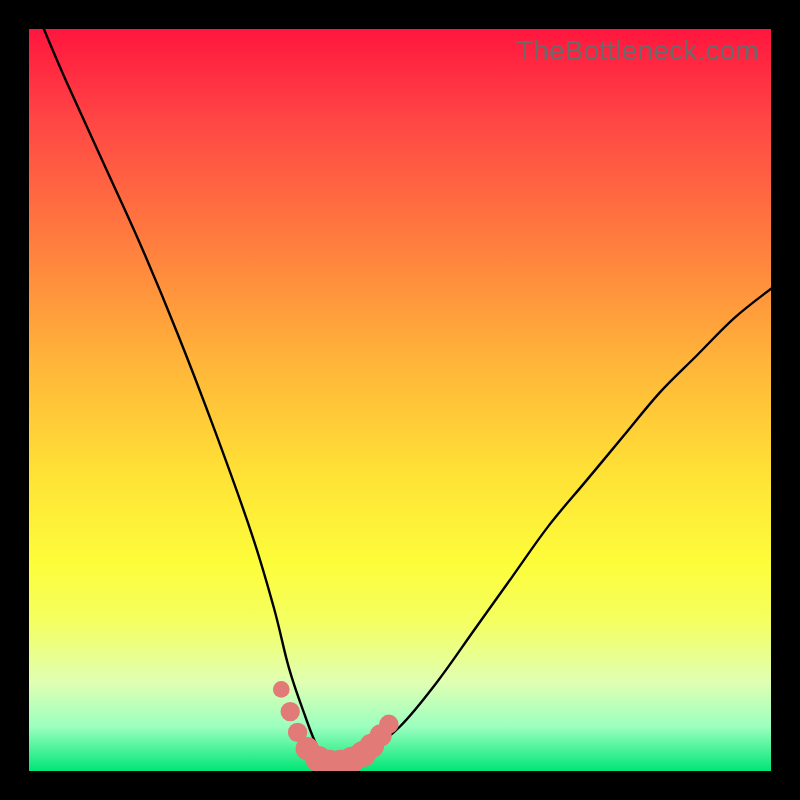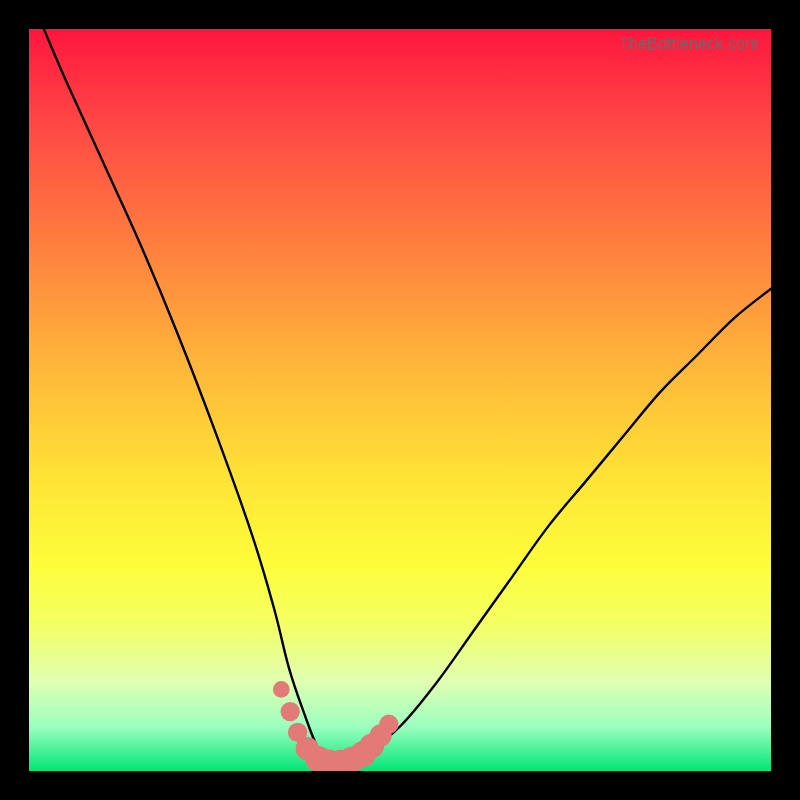--- a/index.html
+++ b/index.html
@@ -35,21 +35,21 @@
       #e0ffb3 88%,
       #9cffc0 94%,
       #00e676 100%
     );
   }
   .watermark {
     position: absolute;
     top: 6px;
     right: 12px;
     color: #6a6a6a;
-    font-size: 16px;
+    font-size: 28px;
     font-weight: 500;
     letter-spacing: 0.2px;
     user-select: none;
     z-index: 5;
   }
   svg.curves {
     position: absolute;
     inset: 0;
     width: 742px;
     height: 742px;

